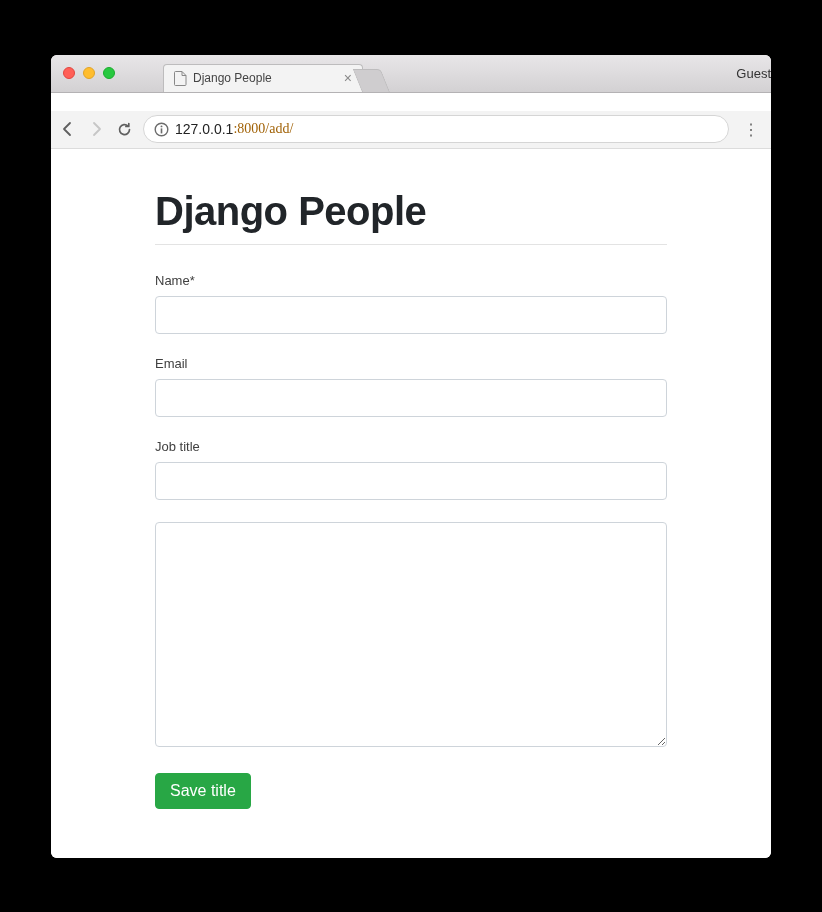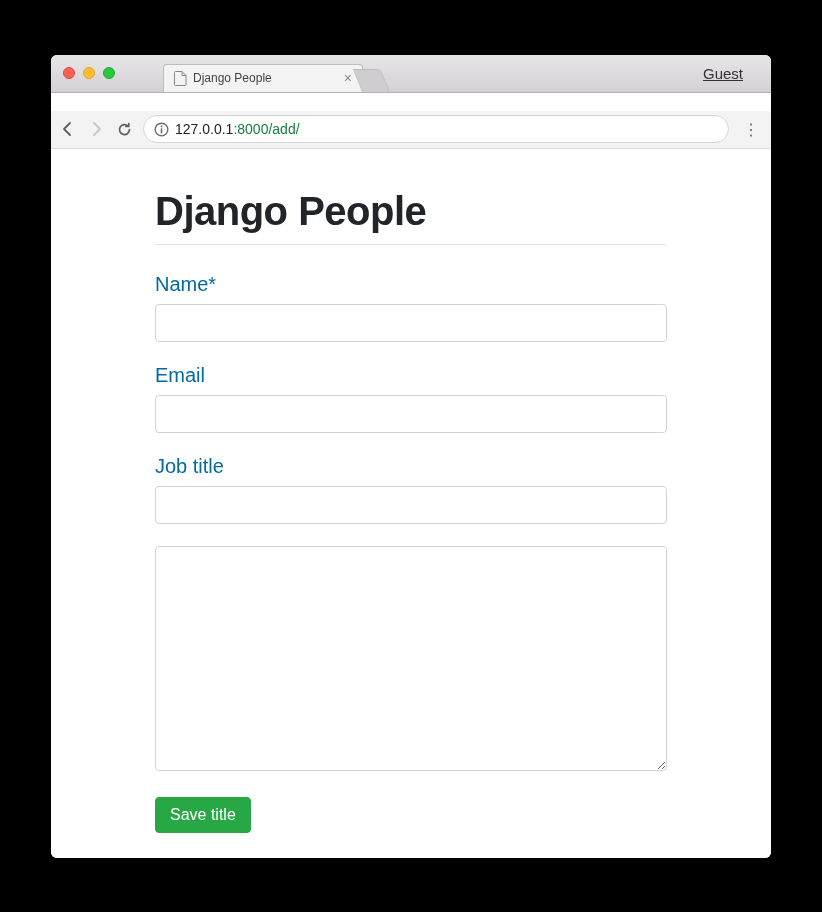--- a/index.html
+++ b/index.html
@@ -75,24 +75,23 @@
       background: #cfcdcf;
       border: 1px solid #bdbcbd;
       border-bottom: none;
       border-top-right-radius: 4px;
       margin-left: -1px;
       transform: skewX(22deg);
       transform-origin: bottom left;
     }
     .guest {
       position: absolute;
-      right: 28px;
-      font-size: 15px;
+      right: 0;
+      font-size: 13px;
       color: #333;
-      text-decoration: underline;
     }
     
     .toolbar {
       height: 38px;
       background: #f3f3f3;
       border-bottom: 1px solid #dcdcdc;
       display: flex;
       align-items: center;
       padding: 0 8px;
       gap: 10px;
@@ -117,21 +116,21 @@
       align-items: center;
       padding: 8px 10px;
       font-size: 14px;
       color: #222;
     }
     .url-bar .info-icon {
       margin-right: 6px;
       display: inline-flex;
     }
     .url-bar .url-host { color: #222; }
-    .url-bar .url-path { color: #15803d; }
+    .url-bar .url-path { color: #a16207; font-family: Liberation Serif, serif; }
     .menu-dots {
       color: #6c6c6c;
       font-size: 16px;
       padding: 0 4px;
       cursor: pointer;
     }
     
     .content {
       flex: 1;
       background: #fff;
@@ -147,22 +146,22 @@
       font-weight: 600;
       color: #212529;
       letter-spacing: -0.5px;
       padding-bottom: 10px;
       border-bottom: 1px solid #e3e3e3;
       margin-bottom: 28px;
     }
     .form-group { margin-bottom: 22px; }
     .form-label {
       display: block;
-      font-size: 20px;
-      color: #0369a1;
+      font-size: 13px;
+      color: #404040;
       margin-bottom: 8px;
     }
     .form-control {
       width: 100%;
       border: 1px solid #ced4da;
       border-radius: 4px;
       font-size: 16px;
       padding: 8px 12px;
       color: #495057;
       background: #fff;

